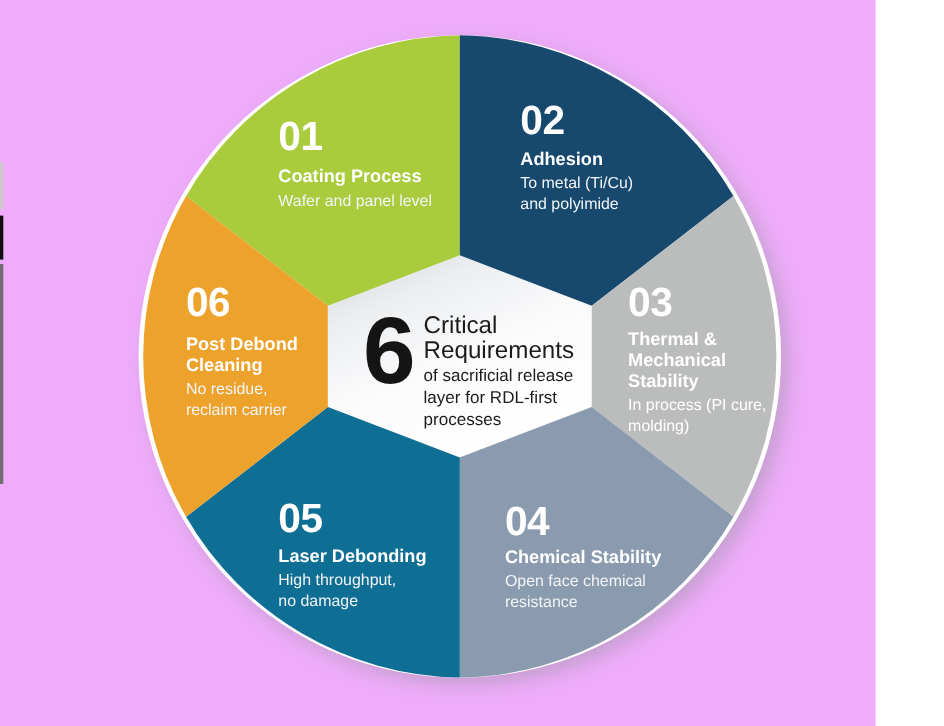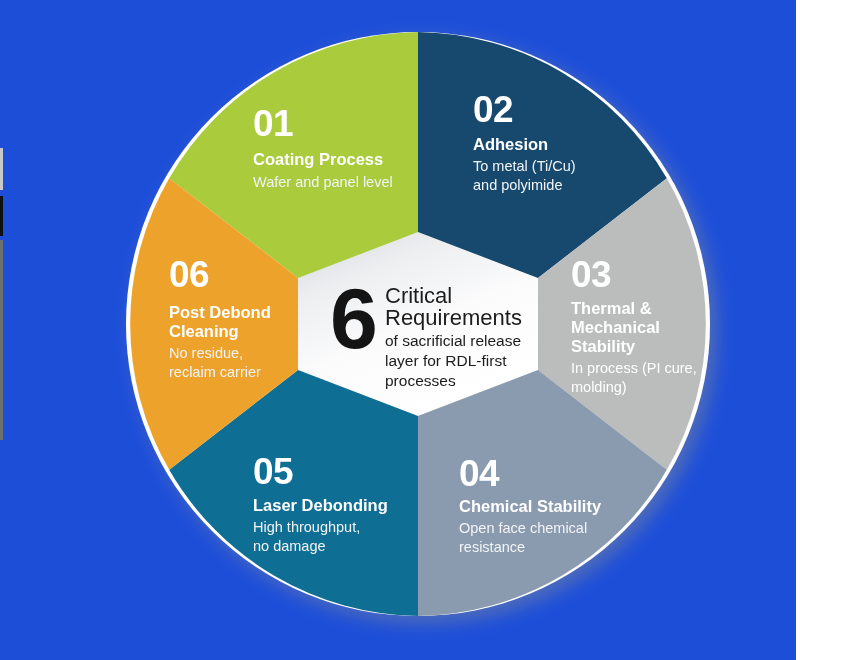--- a/index.html
+++ b/index.html
@@ -10,21 +10,21 @@
   body {
     width: 858px;
     height: 660px;
     overflow: hidden;
     font-family: "Liberation Sans", sans-serif;
   }
   #canvas {
     position: relative;
     width: 796px;
     height: 660px;
-    background: #1d4ed8;
+    background: #f0abfc;
   }
   #wheel-svg {
     position: absolute;
     left: 0;
     top: 0;
     width: 858px;
     height: 660px;
   }
   .seg-num {
     font-family: "Liberation Sans", sans-serif;

